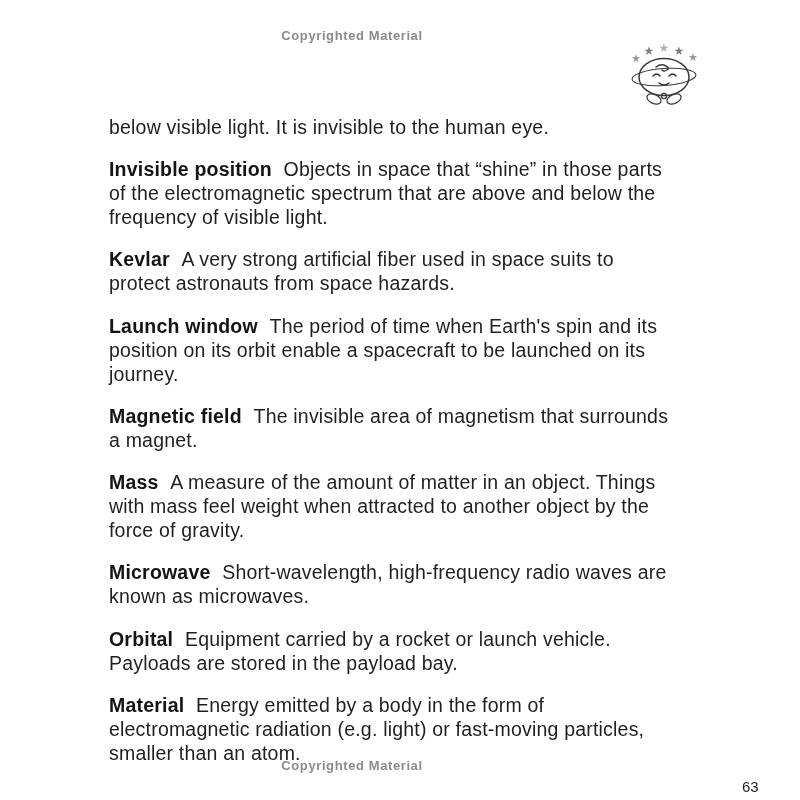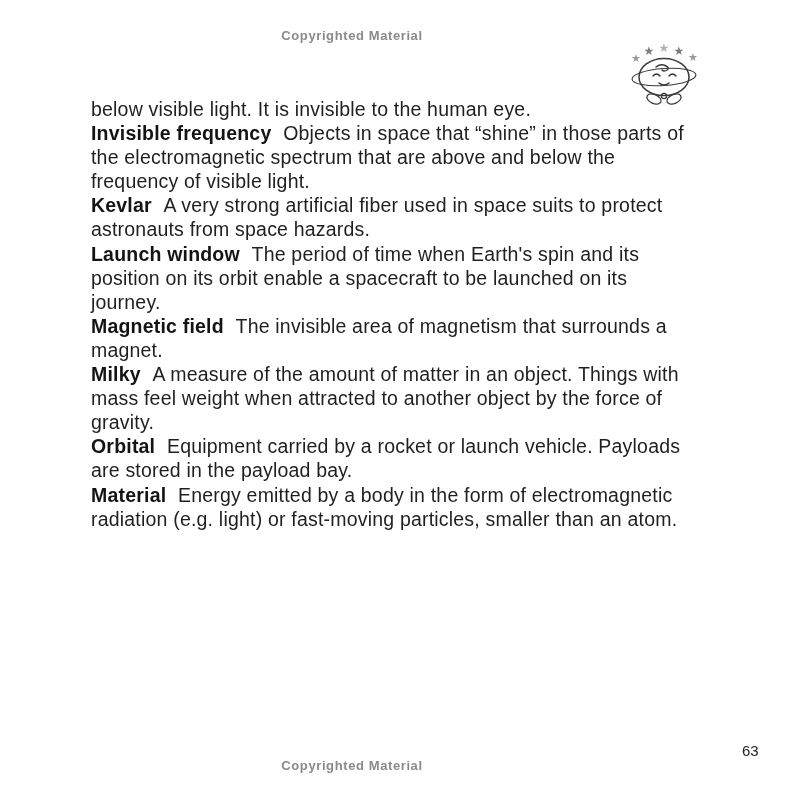--- a/index.html
+++ b/index.html
@@ -38,32 +38,32 @@
     position: absolute;
     left: 91px;
     top: 97px;
     width: 601px;
     font-size: 19.5px;
     line-height: 24.1px;
     letter-spacing: 0.2px;
     color: #1f1f1f;
   }
   .text-block p {
-    margin: 0;
+    margin: 18px;
     padding: 0;
   }
   .term {
     font-weight: bold;
     color: #141414;
     margin-right: 0.6em;
   }
   .page-number {
     position: absolute;
     left: 742px;
-    top: 742px;
+    top: 778px;
     font-size: 15px;
     color: #1f1f1f;
   }
 </style>
 </head>
 <body>
 
 <div class="page">
 
   <div class="copyright top">Copyrighted Material</div>
@@ -87,33 +87,36 @@
       <ellipse cx="48" cy="57" rx="7.5" ry="4.5" stroke-width="1.3" transform="rotate(-24 48 57)"></ellipse>
       <circle cx="38" cy="54" r="2.6" stroke-width="1.3"></circle>
     </g>
   </svg>
 
   <div class="text-block">
     <p>
       <span>below visible light. It is invisible to the human eye.</span>
     </p>
     <p>
-      <span class="term">Invisible frequency</span><span>Objects in space that “shine” in those parts of the electromagnetic spectrum that are above and below the frequency of visible light.</span>
+      <span class="term">Invisible position</span><span>Objects in space that “shine” in those parts of the electromagnetic spectrum that are above and below the frequency of visible light.</span>
     </p>
     <p>
       <span class="term">Kevlar</span><span>A very strong artificial fiber used in space suits to protect astronauts from space hazards.</span>
     </p>
     <p>
       <span class="term">Launch window</span><span>The period of time when Earth's spin and its position on its orbit enable a spacecraft to be launched on its journey.</span>
     </p>
     <p>
       <span class="term">Magnetic field</span><span>The invisible area of magnetism that surrounds a magnet.</span>
     </p>
     <p>
-      <span class="term">Milky</span><span>A measure of the amount of matter in an object. Things with mass feel weight when attracted to another object by the force of gravity.</span>
+      <span class="term">Mass</span><span>A measure of the amount of matter in an object. Things with mass feel weight when attracted to another object by the force of gravity.</span>
+    </p>
+    <p>
+      <span class="term">Microwave</span><span>Short-wavelength, high-frequency radio waves are known as microwaves.</span>
     </p>
     <p>
       <span class="term">Orbital</span><span>Equipment carried by a rocket or launch vehicle. Payloads are stored in the payload bay.</span>
     </p>
     <p>
       <span class="term">Material</span><span>Energy emitted by a body in the form of electromagnetic radiation (e.g. light) or fast-moving particles, smaller than an atom.</span>
     </p>
   </div>
 
   <div class="page-number">63</div>

